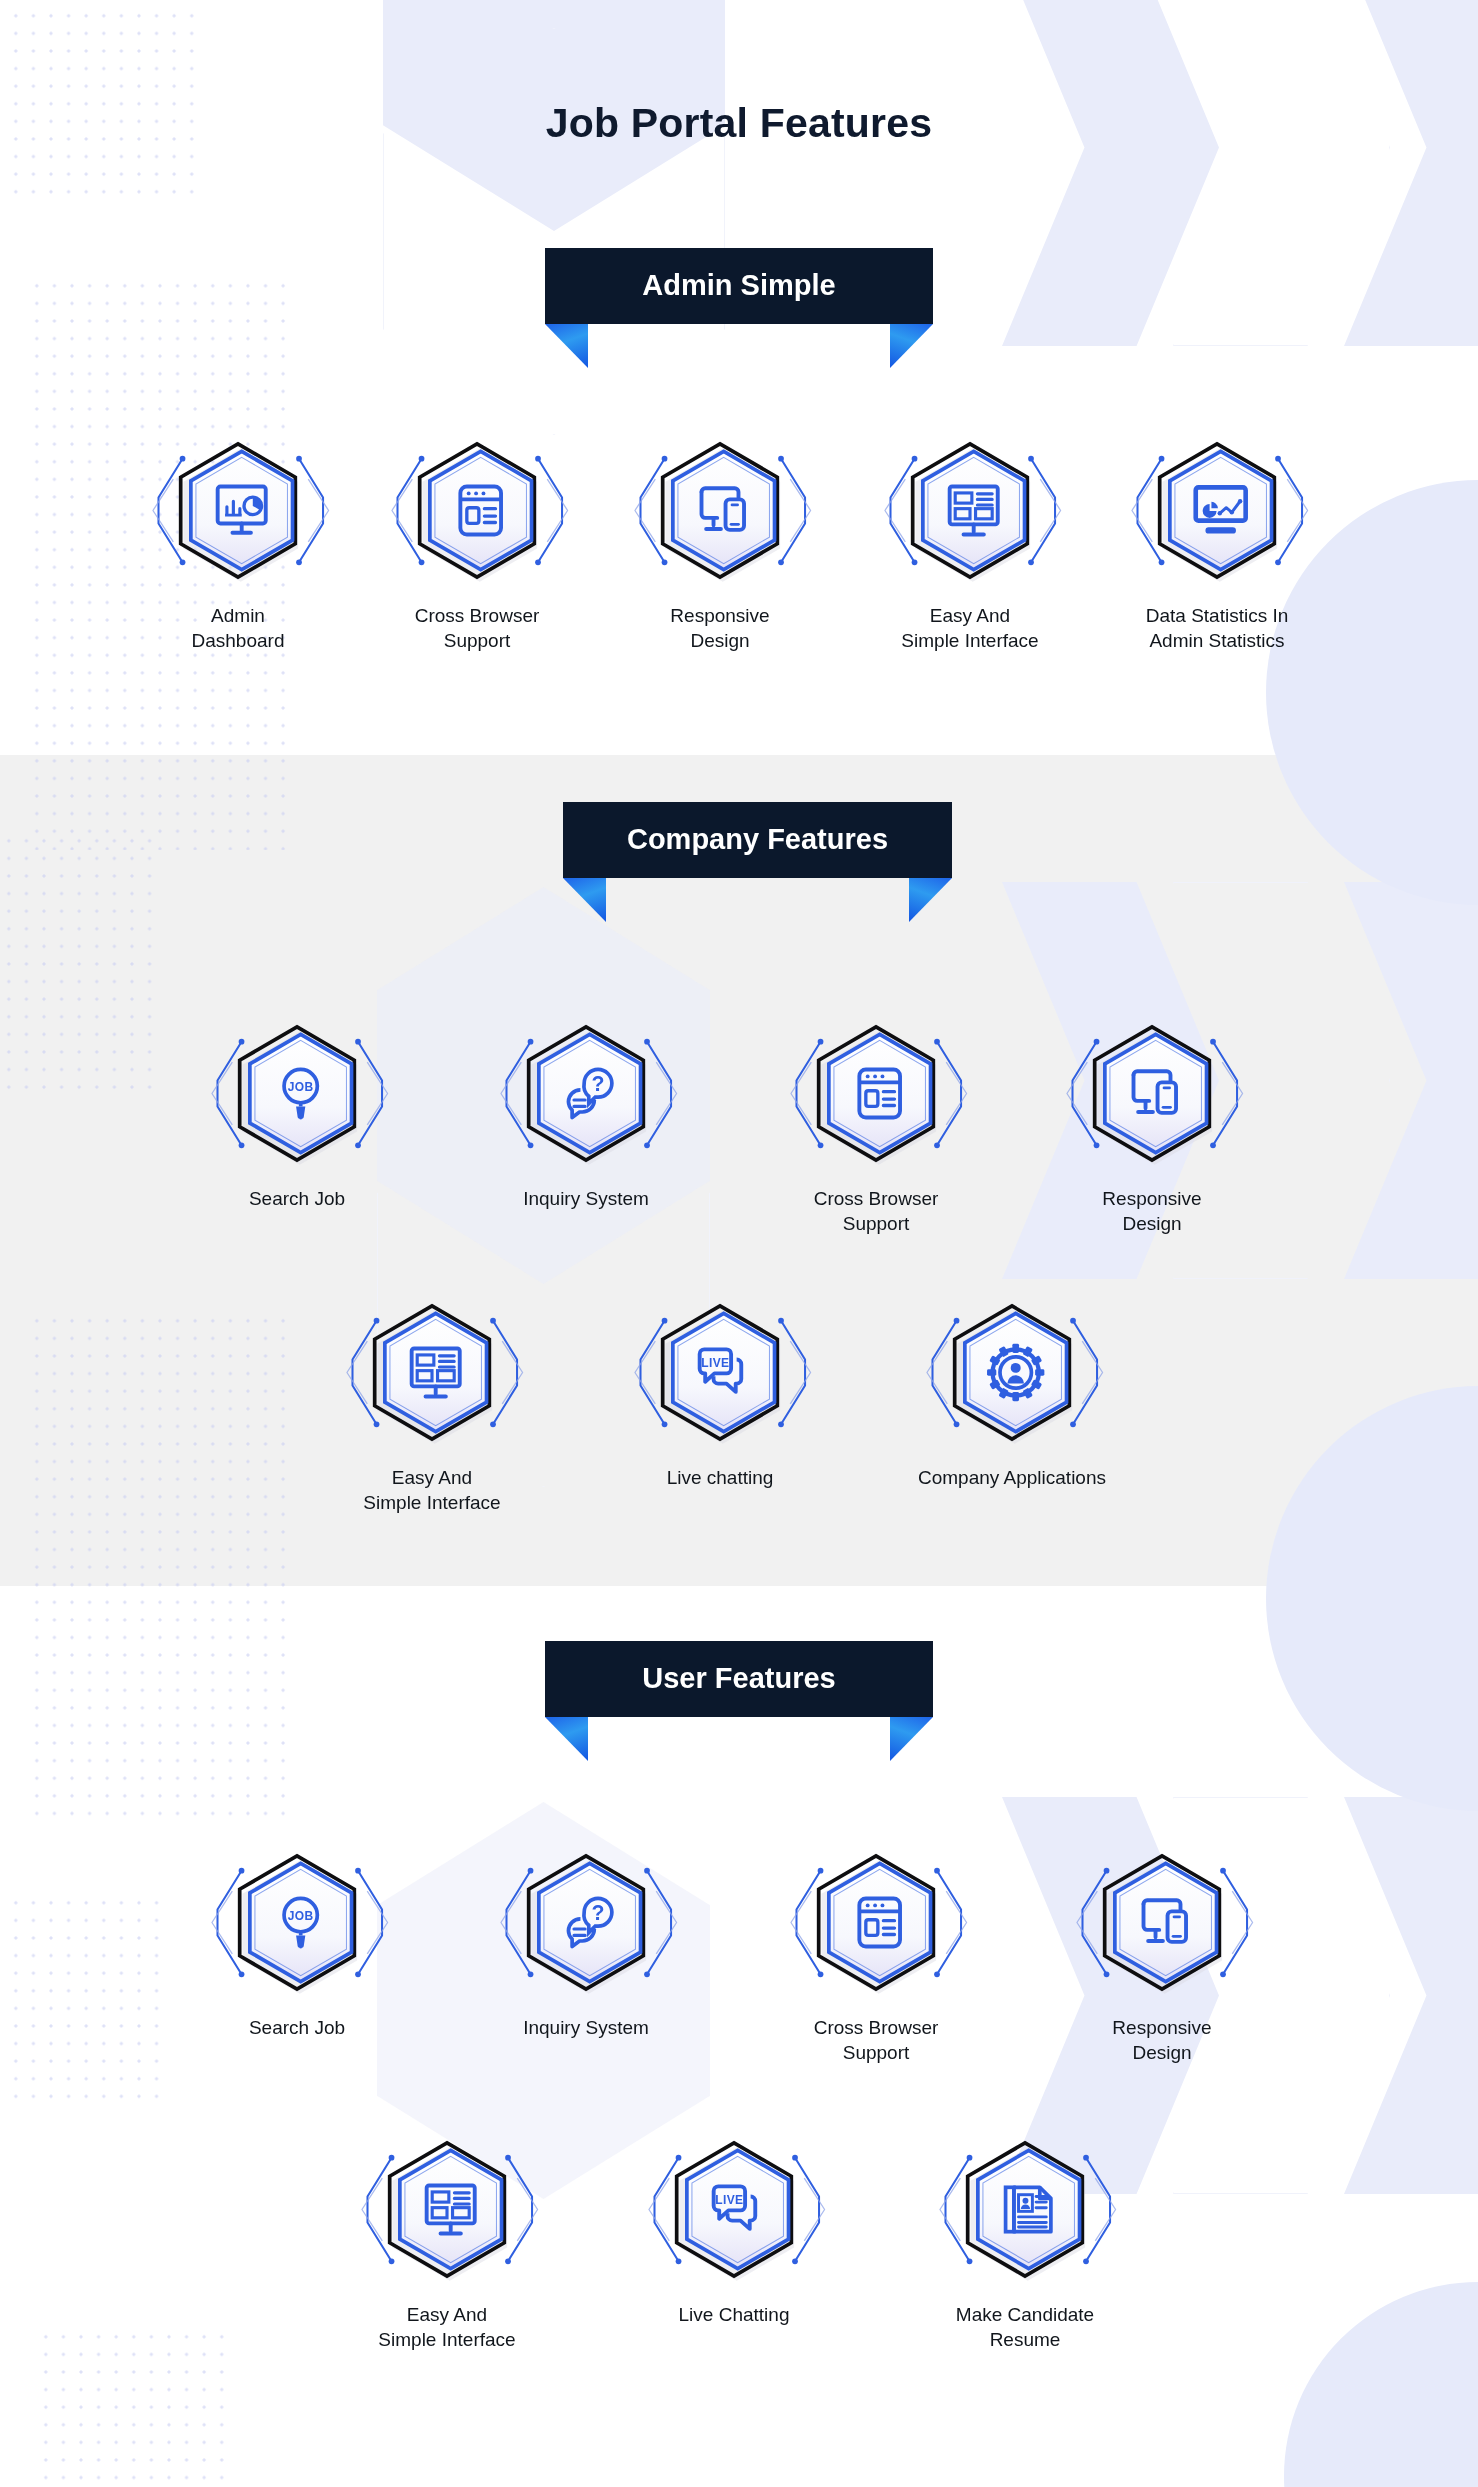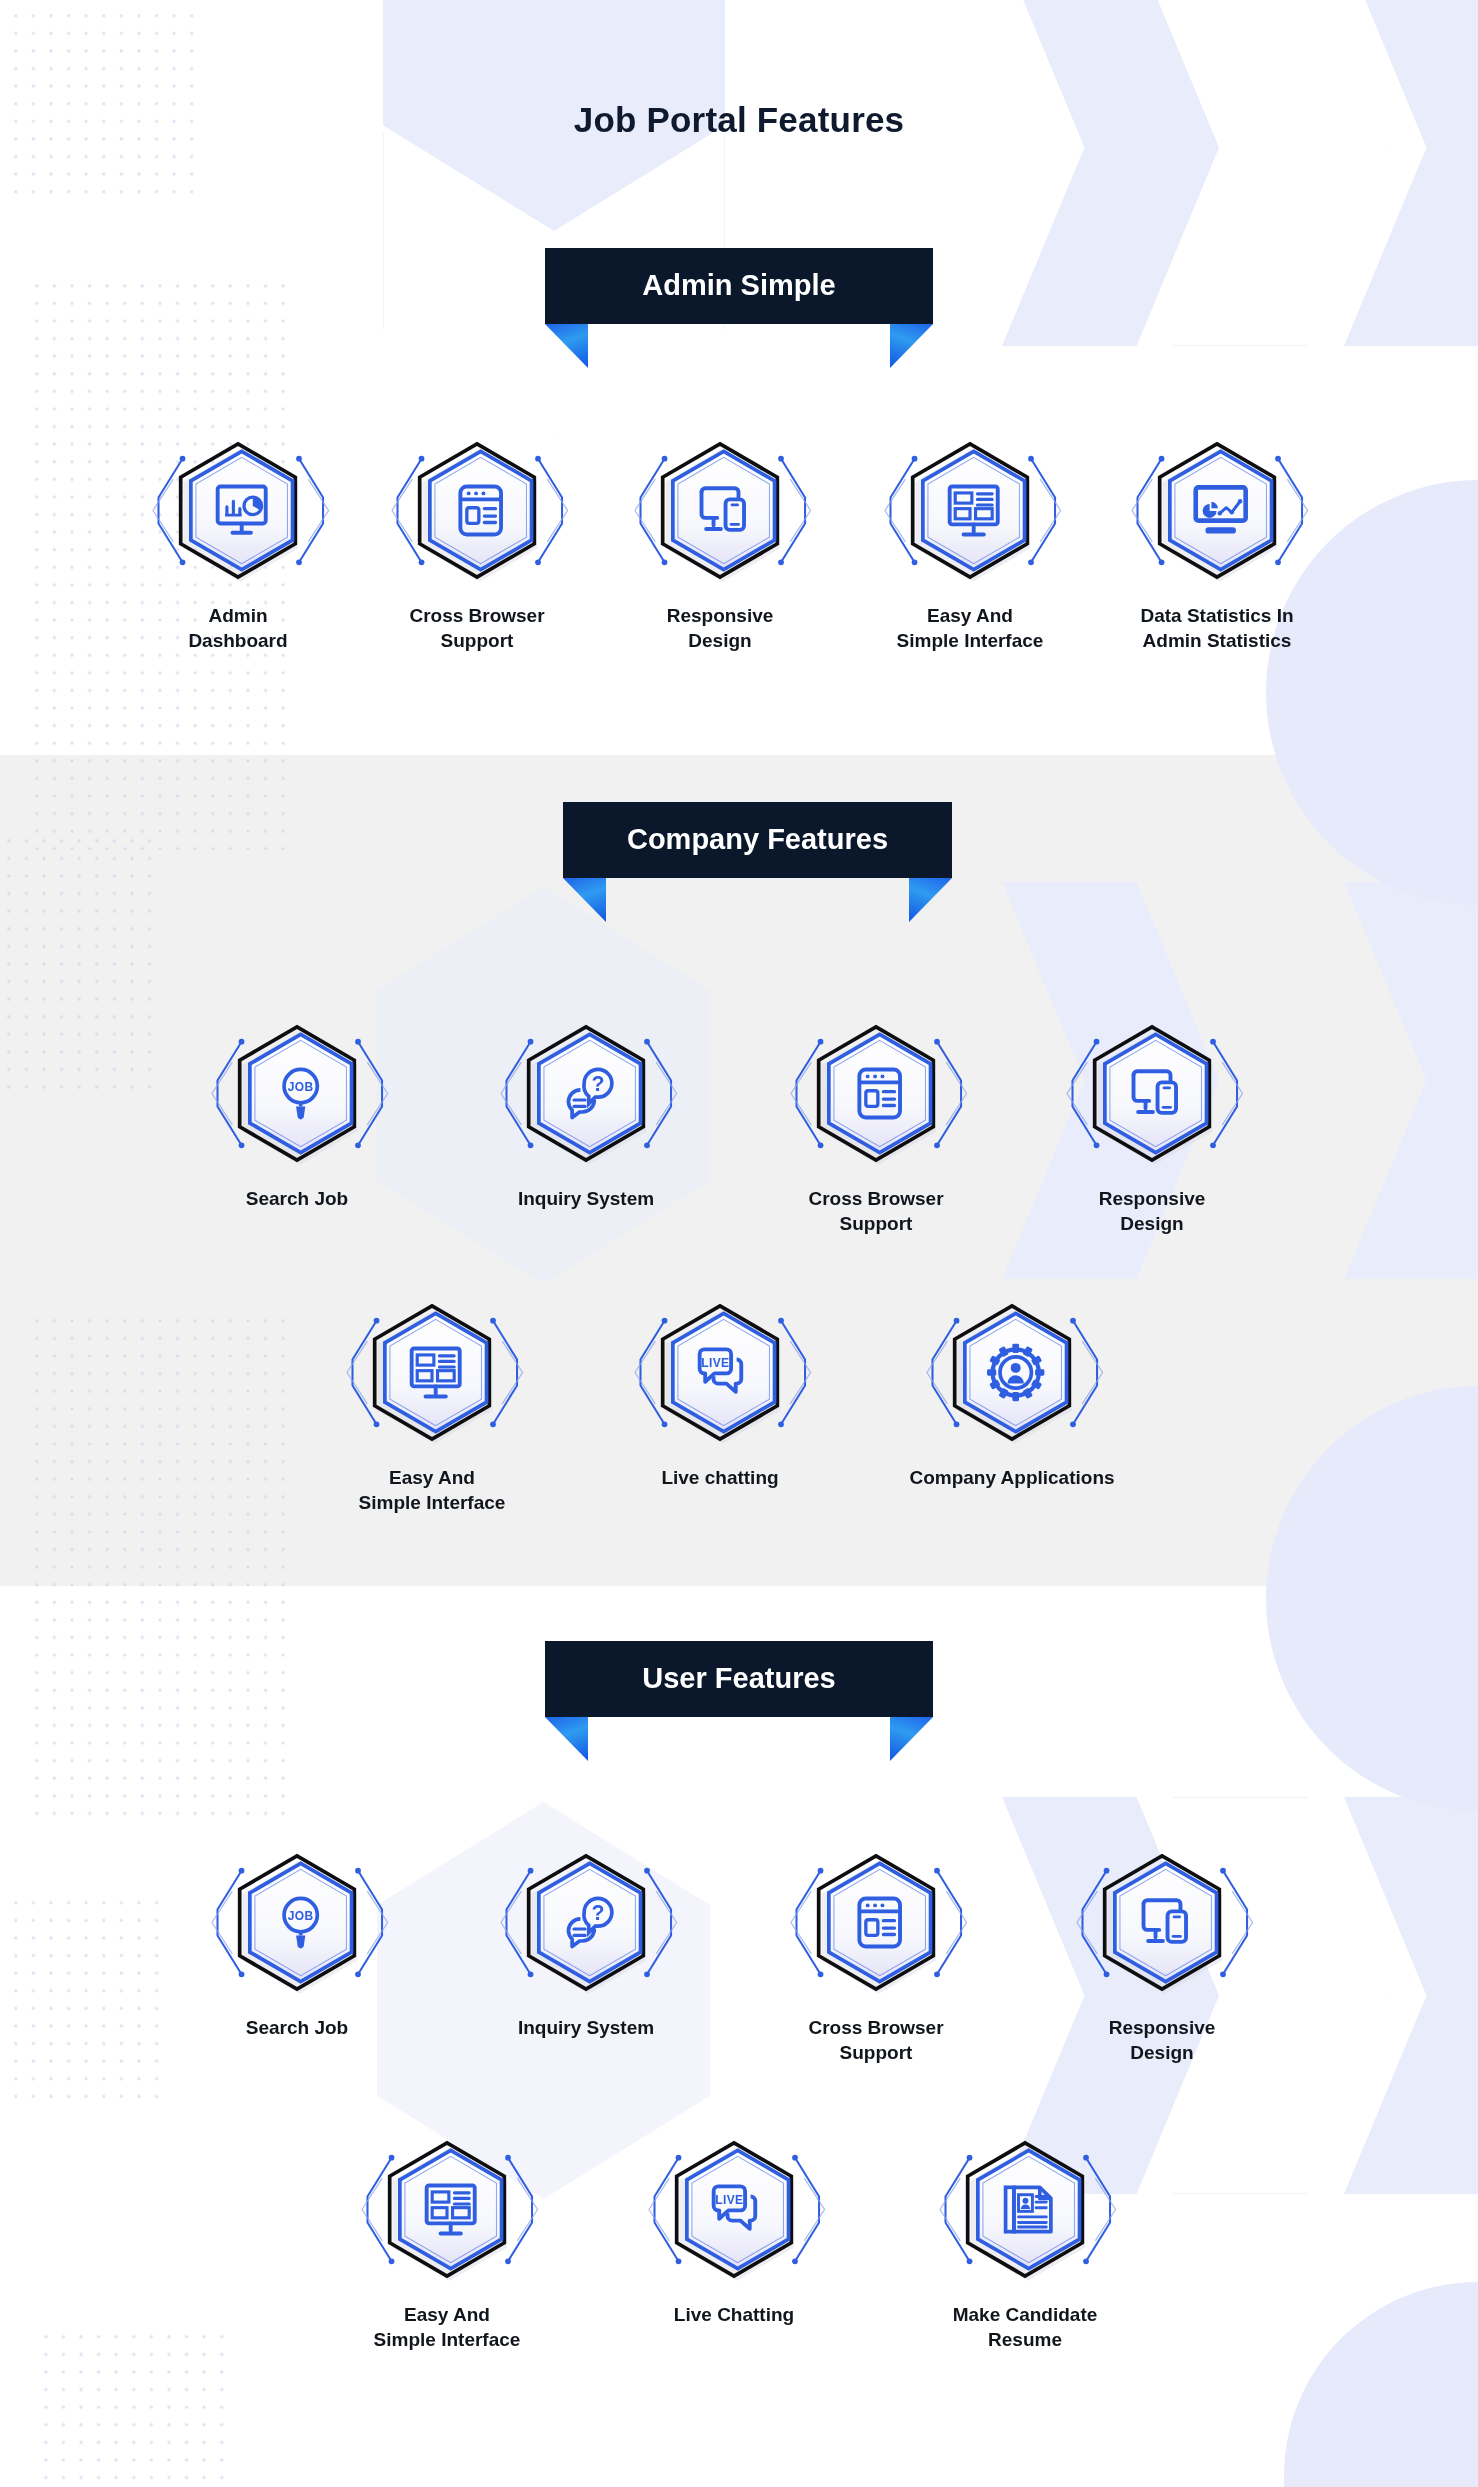--- a/index.html
+++ b/index.html
@@ -46,21 +46,21 @@
   .hexbg-line { background: transparent; border: 1.4px solid #f1f3fb; }
 
   .circ { position: absolute; border-radius: 50%; background: #e6eafa; }
 
   
   .page-title {
     position: absolute;
     left: 0; width: 1478px;
     top: 100px;
     text-align: center;
-    font-size: 35px;
+    font-size: 41px;
     font-weight: 700;
     letter-spacing: 0.2px;
     color: #0f1a2e;
     z-index: 6;
   }
 
   
   .ribbon { position: absolute; z-index: 7; }
   .ribbon-box {
     background: #0b182c;
@@ -94,21 +94,21 @@
   .hexwrap {
     position: relative;
     width: 176px; height: 159px;
     margin: 0 auto;
   }
   .hexwrap svg { position: absolute; left: 0; top: 0; overflow: visible; }
 
   .feature-label {
     margin-top: 13px;
     font-size: 19px;
-    font-weight: 700;
+    font-weight: 400;
     line-height: 1.32;
     color: #11161c;
     white-space: pre-line;
   }
 </style>
 </head>
 <body>
 
 <div class="bg-layer">
   <div class="band-gray"></div>

